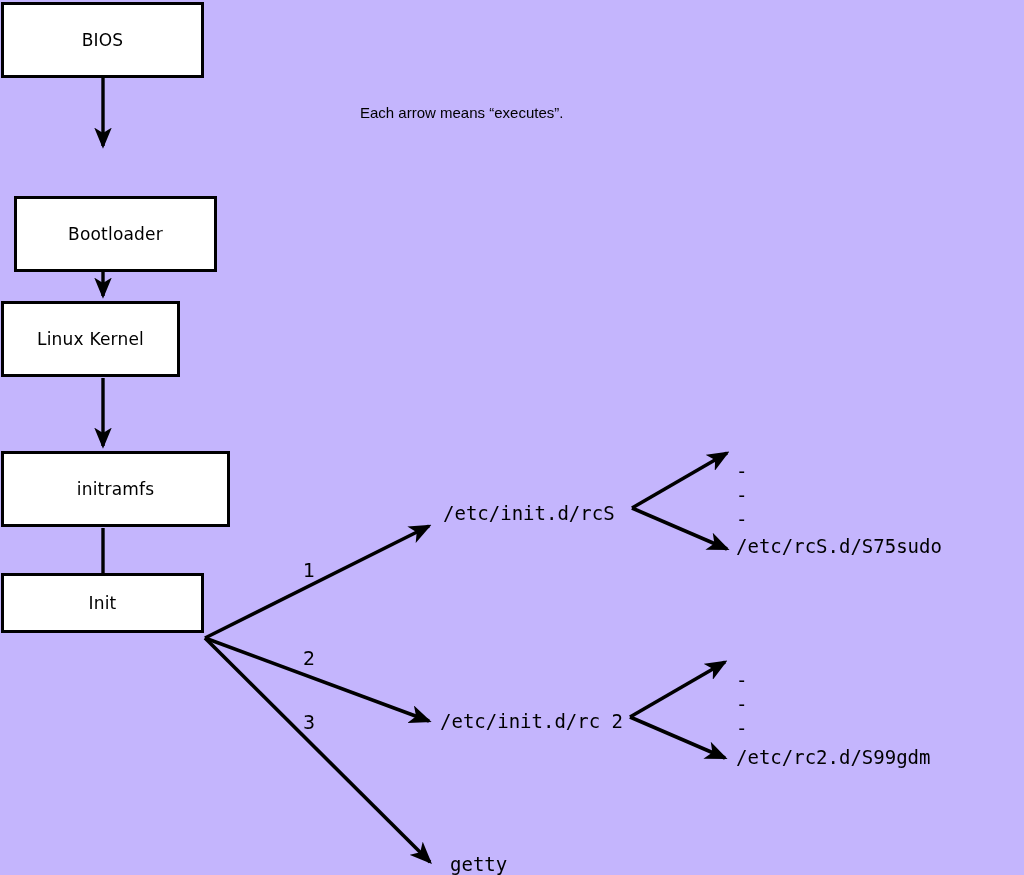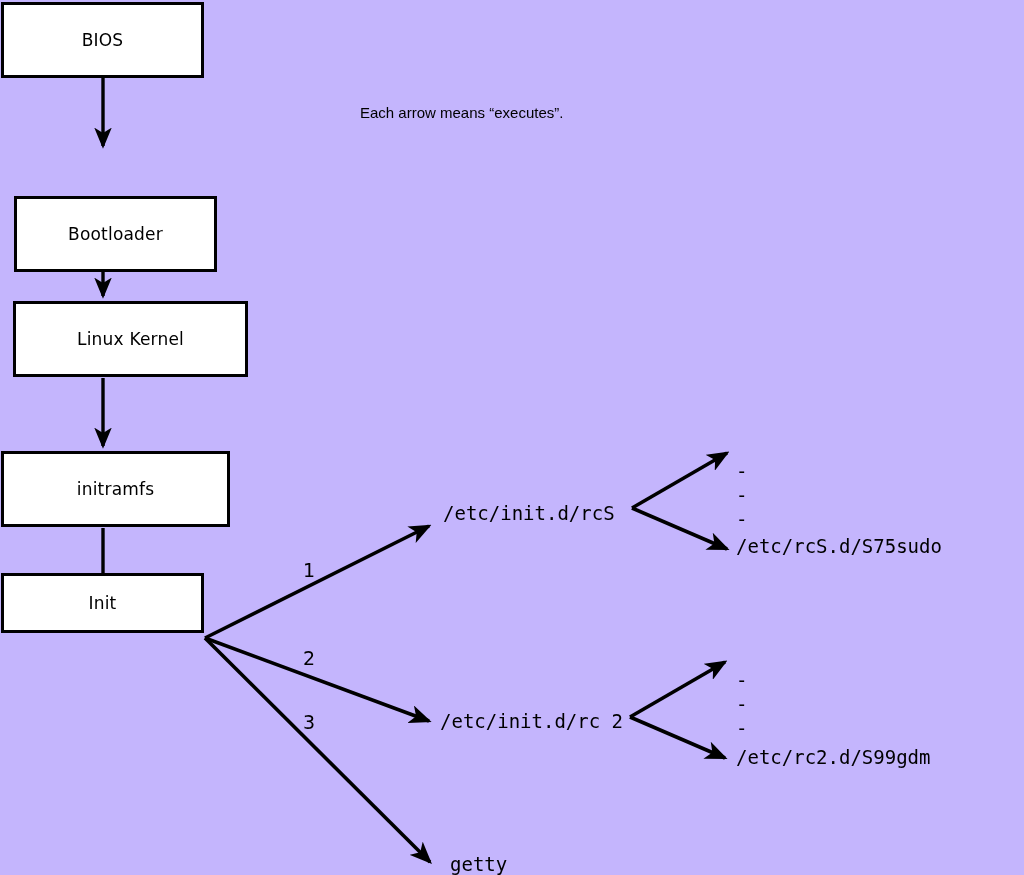--- a/index.html
+++ b/index.html
@@ -113,21 +113,21 @@
   </svg>
 
   <div class="node-box" style="left:1px; top:2px; width:203px; height:76px;">
     <span>BIOS</span>
   </div>
 
   <div class="node-box" style="left:14px; top:151px; width:203px; height:76px;margin-top:45px;">
     <span>Bootloader</span>
   </div>
 
-  <div class="node-box" style="left:13px; top:301px; width:235px; height:76px;">
+  <div class="node-box" style="left:1px; top:301px; width:179px; height:76px;">
     <span>Linux Kernel</span>
   </div>
 
   <div class="node-box" style="left:1px; top:451px; width:229px; height:76px;">
     <span>initramfs</span>
   </div>
 
   <div class="node-box" style="left:1px; top:573px; width:203px; height:60px;">
     <span>Init</span>
   </div>

